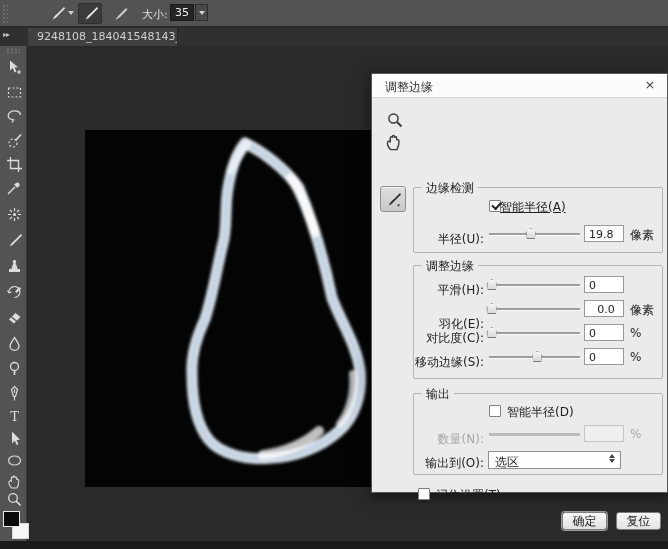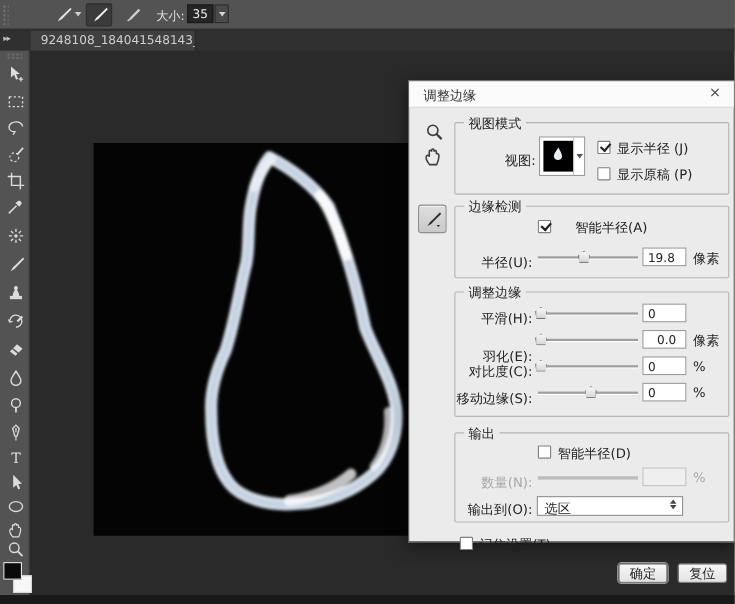--- a/index.html
+++ b/index.html
@@ -280,43 +280,25 @@
         <path d="M5.5 15 C3.5 12.5 2.5 9.5 3.2 8.3 C4 7.2 5.2 8 5.3 9 L5.3 5 C5.3 3.6 7.1 3.6 7.1 5 L7.1 4 C7.1 2.6 9 2.6 9 4 L9 5 C9 3.7 10.8 3.7 10.8 5 L10.8 7 C11 6.2 12.8 6.2 12.8 8 C12.8 11 12 13 11 15 Z" fill="none" stroke="#3d3d3d" stroke-width="1.2"></path>
       </svg>
       <div class="dlg-toolbtn">
         <svg width="17" height="17" viewBox="0 0 17 17">
           <path d="M15 2 L9 8 Q5 11 3.5 14.5 Q7.5 13 10 9.5 L16 3.5 Z" fill="#2e2e2e"></path>
           <path d="M12 13.5 l3 0 l-1.5 2.2 Z" fill="#2e2e2e"></path>
         </svg>
       </div>
     </div>
 
-    <div class="group g-view">
-      <span class="legend">视图模式</span>
-      <span class="row-label" style="left:40px; top:26px; width:33px;">视图:</span>
-      <div class="thumbbox" style="left:76px; top:12px;">
-        <div class="thumb-img">
-          <svg width="27" height="28" viewBox="0 0 27 28">
-            <path d="M13.5 6 C15 9 17 11 17 14.5 A4 4.5 0 0 1 9.5 14.5 C9.5 11 12 9 13.5 6 Z" fill="#e9eef4"></path>
-          </svg>
-        </div>
-        <div class="thumb-arrow">
-            <i></i>
-          </div>
-      </div>
-      <div class="checkbox checked" style="left:129px; top:16px;"></div>
-      <span class="cb-label" style="left:147px; top:15px;">显示半径 (J)</span>
-      <div class="checkbox" style="left:129px; top:40px;"></div>
-      <span class="cb-label" style="left:147px; top:39px;">显示原稿 (P)</span>
-    </div>
 
     <div class="group g-edge">
       <span class="legend">边缘检测</span>
       <div class="checkbox checked" style="left:75px; top:12px;"></div>
-      <span class="cb-label" style="left:109px; top:11px;">智能半径(A)</span>
+      <span class="cb-label" style="left:86px; top:11px;text-decoration:underline;">智能半径(A)</span>
       <span class="row-label" style="left:4px; top:43px; width:66px;">半径(U):</span>
       <div class="slider" style="left:75px; top:40px; width:91px;">
         <div class="track"></div>
         <div class="thumb" style="left: 46%;"></div>
       </div>
       <div class="valbox" style="left:170px; top:37px;">19.8</div>
       <span class="unit" style="left:216px; top:39px;">像素</span>
     </div>
 
     <div class="group g-adjust">

